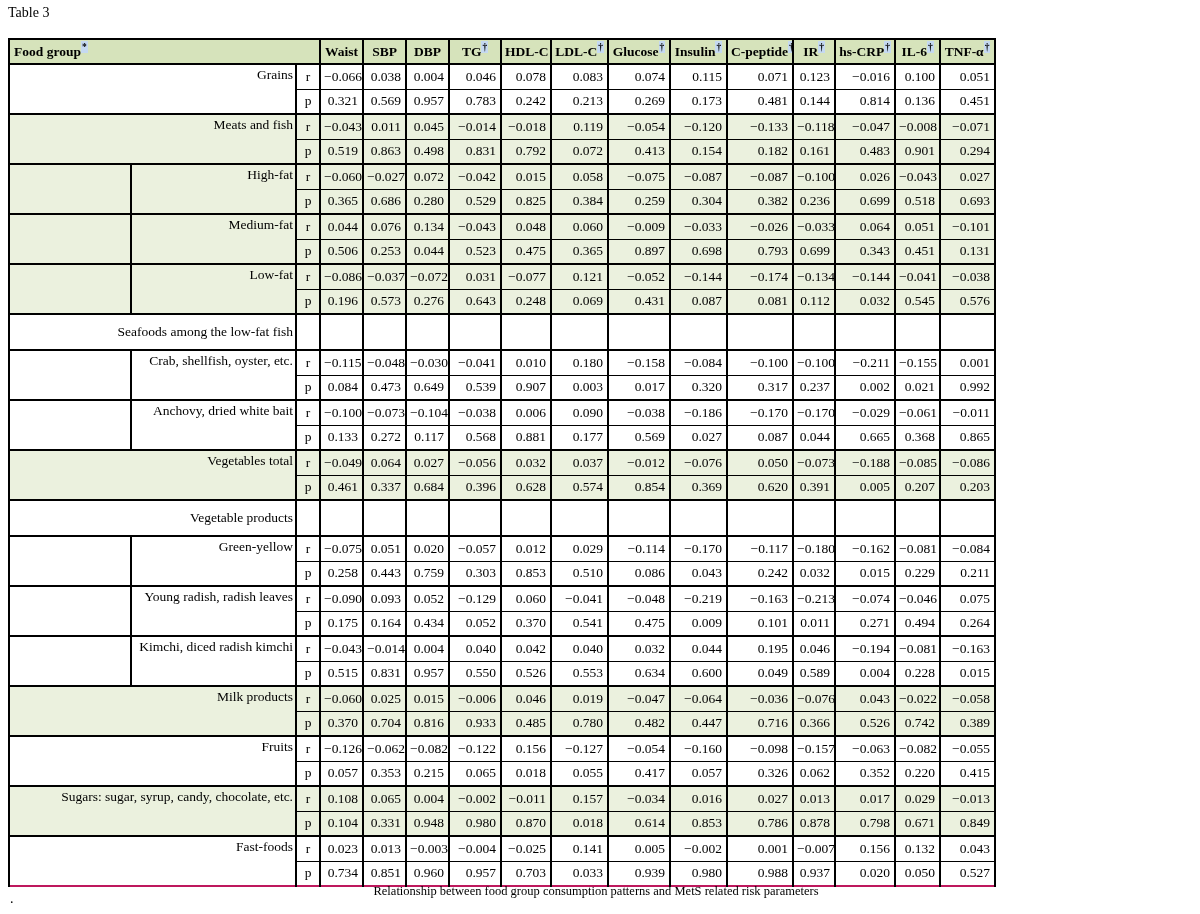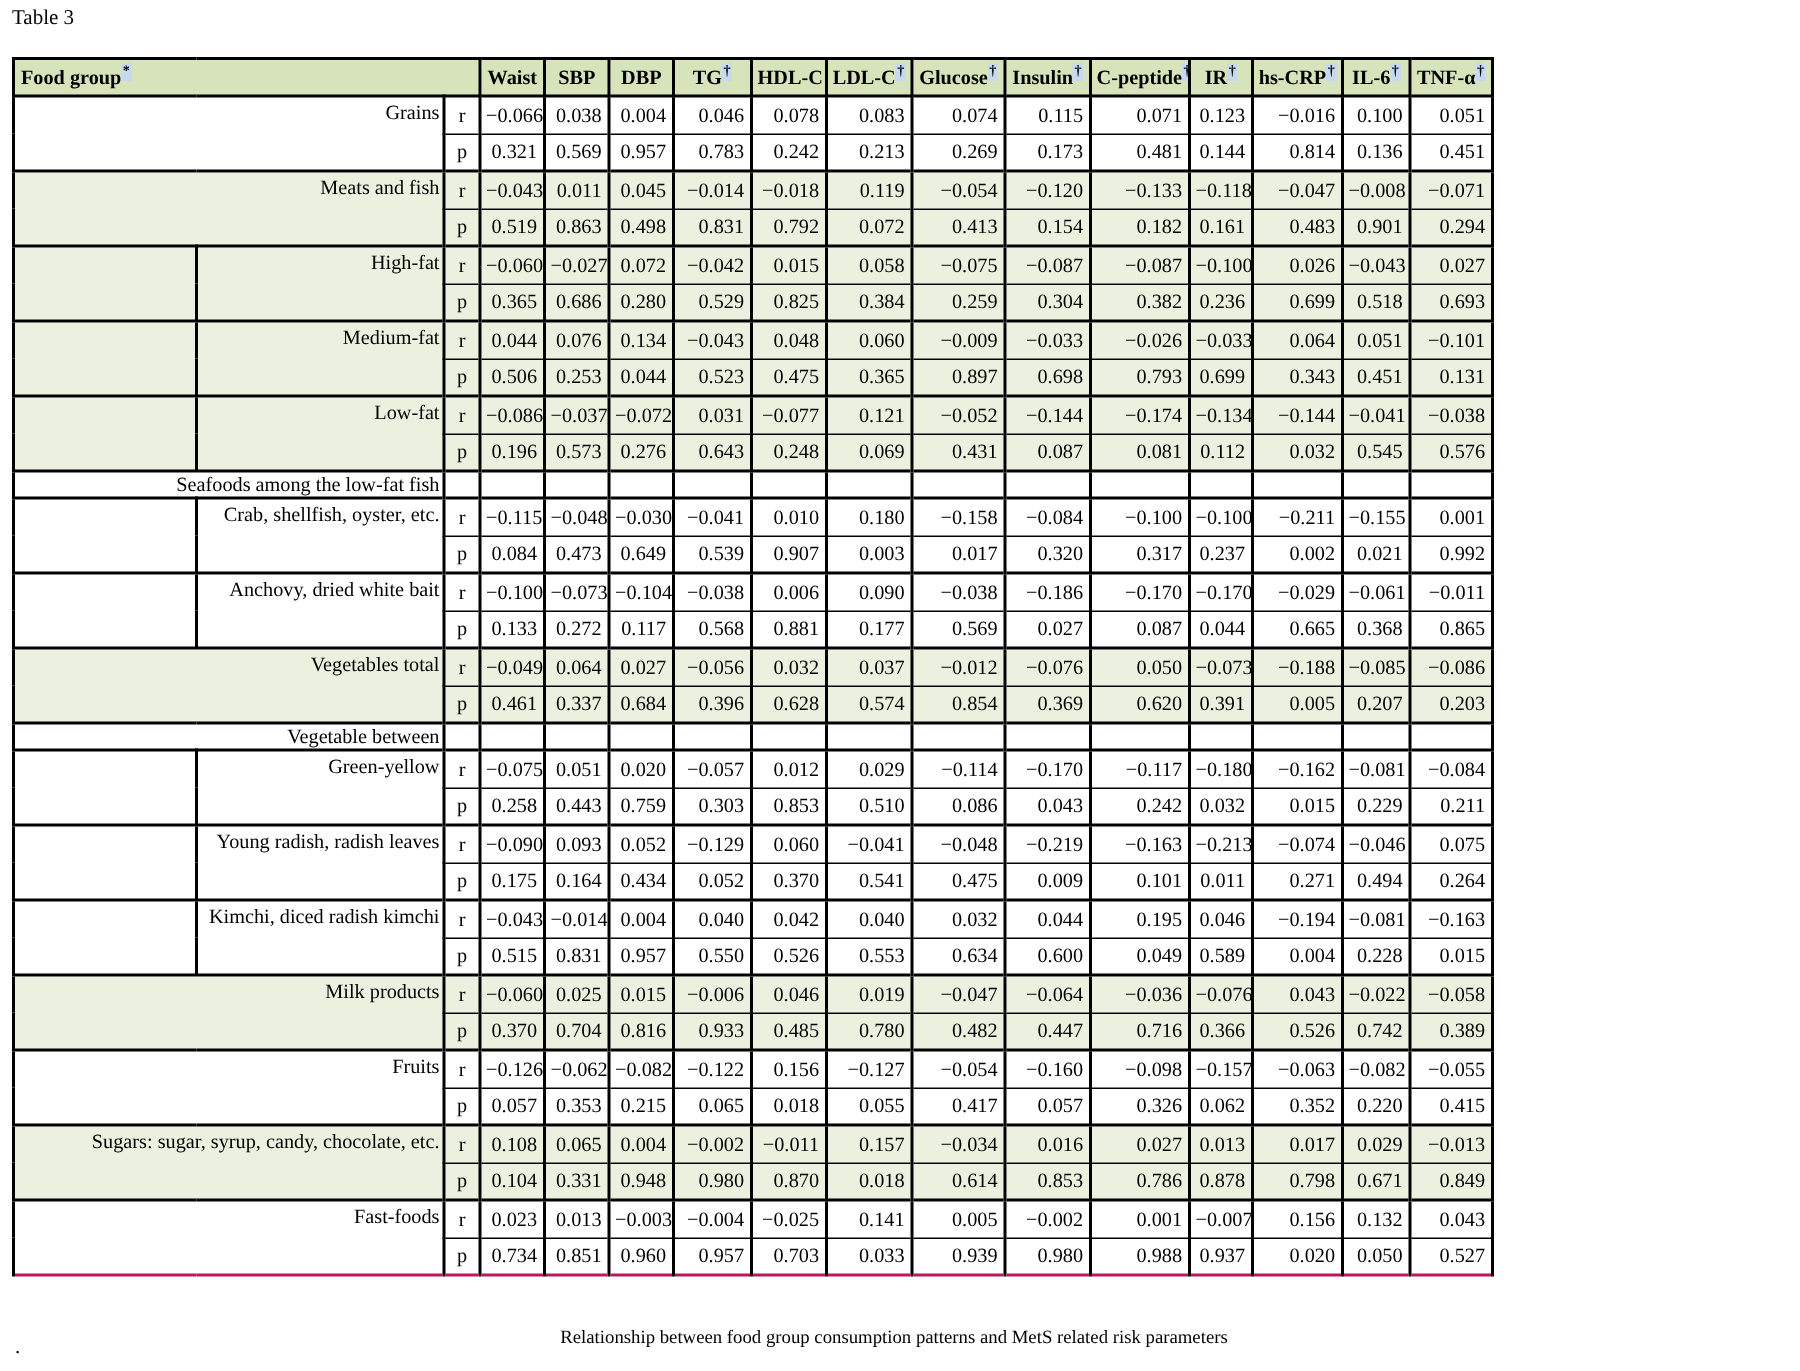--- a/index.html
+++ b/index.html
@@ -39,21 +39,21 @@
     background: var(--header-bg, #d6e3bb);
     font-weight: bold;
     text-align: center;
     height: 25px;
     border-bottom-width: 2px;
     border-top-width: 2px;
   }
   thead th.fg-th { text-align: left; padding-left: 4px; }
   tr.group-start > td, tr.group-start > th { border-top-width: 2px; }
   tbody td { height: 25px; }
-  tr.section > td { height: 18px; }
+  tr.section > td { height: 36px; }
   td.label-cell {
     text-align: right;
     vertical-align: top;
     padding: 2px 2px 0 4px;
   }
   tr.section td.label-cell { vertical-align: middle; padding-top: 0; }
   td.rp-cell { text-align: center; }
   td.val-cell { text-align: right; padding-right: 4px; }
   tr.shaded > td { background: var(--shaded-bg, #ebf1de); }
   sup.marker {
@@ -397,21 +397,21 @@
           <td class="val-cell">0.574</td>
           <td class="val-cell">0.854</td>
           <td class="val-cell">0.369</td>
           <td class="val-cell">0.620</td>
           <td class="val-cell">0.391</td>
           <td class="val-cell">0.005</td>
           <td class="val-cell">0.207</td>
           <td class="val-cell">0.203</td>
         </tr>
         <tr class="section group-start">
-          <td class="label-cell" colspan="2">Vegetable between</td>
+          <td class="label-cell" colspan="2">Vegetable products</td>
           <td class="rp-cell"></td>
           <td class="val-cell"></td>
           <td class="val-cell"></td>
           <td class="val-cell"></td>
           <td class="val-cell"></td>
           <td class="val-cell"></td>
           <td class="val-cell"></td>
           <td class="val-cell"></td>
           <td class="val-cell"></td>
           <td class="val-cell"></td>

